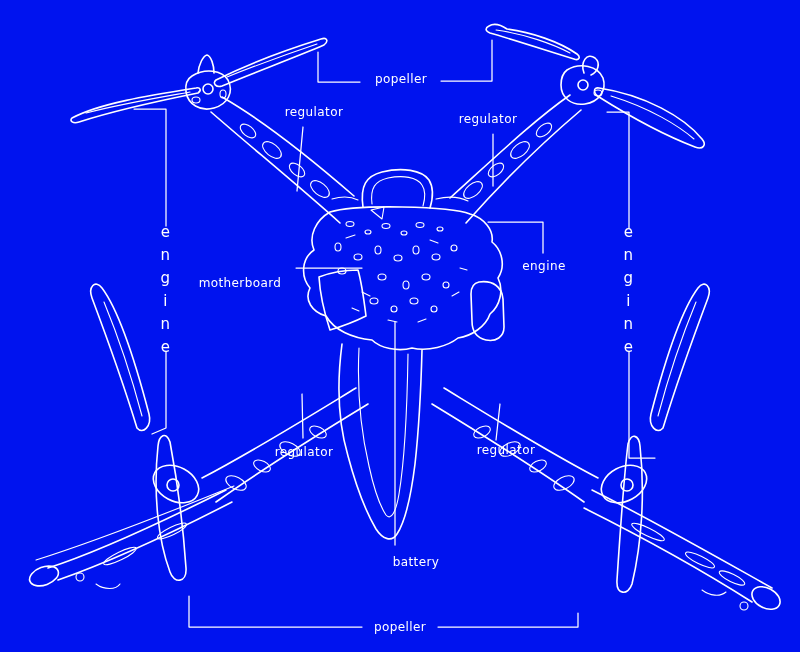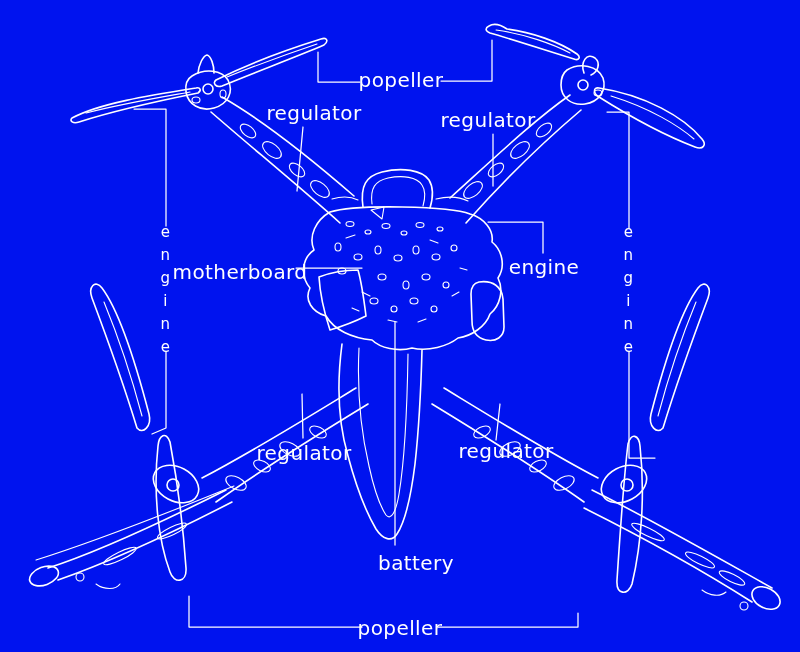--- a/index.html
+++ b/index.html
@@ -17,21 +17,21 @@
   .diagram{position:absolute;inset:0;}
   svg{position:absolute;left:0;top:0;}
   svg *{stroke:var(--line);fill:none;stroke-linecap:round;stroke-linejoin:round;}
   .art{stroke-width:1.6;}
   .fine{stroke-width:1.1;}
   .leader{stroke-width:1.25;}
   .lbl{
     position:absolute;
     transform:translate(-50%,-50%);
     color:var(--text);
-    font-size:20px;
+    font-size:12px;
     line-height:1.1;
     white-space:nowrap;
     letter-spacing:0.4px;
     user-select:none;
   }
   .lbl.vertical{
     writing-mode:vertical-rl;
     text-orientation:upright;
     letter-spacing:5px;
     font-size:15px;
@@ -212,21 +212,21 @@
   <div class="lbl" style="left:401px;top:80px">popeller</div>
 
   <div class="lbl" style="left:314px;top:113px">regulator</div>
 
   <div class="lbl" style="left:488px;top:120px">regulator</div>
 
   <div class="lbl vertical" style="left:165px;top:292px">engine</div>
 
   <div class="lbl vertical" style="left:628px;top:292px">engine</div>
 
-  <div class="lbl" style="left:240px;top:272px">motherboard</div>
+  <div class="lbl" style="left:240px;top:284px">motherboard</div>
 
   <div class="lbl" style="left:544px;top:267px">engine</div>
 
   <div class="lbl" style="left:304px;top:453px">regulator</div>
 
   <div class="lbl" style="left:506px;top:451px">regulator</div>
 
   <div class="lbl" style="left:416px;top:563px">battery</div>
 
   <div class="lbl" style="left:400px;top:628px">popeller</div>

